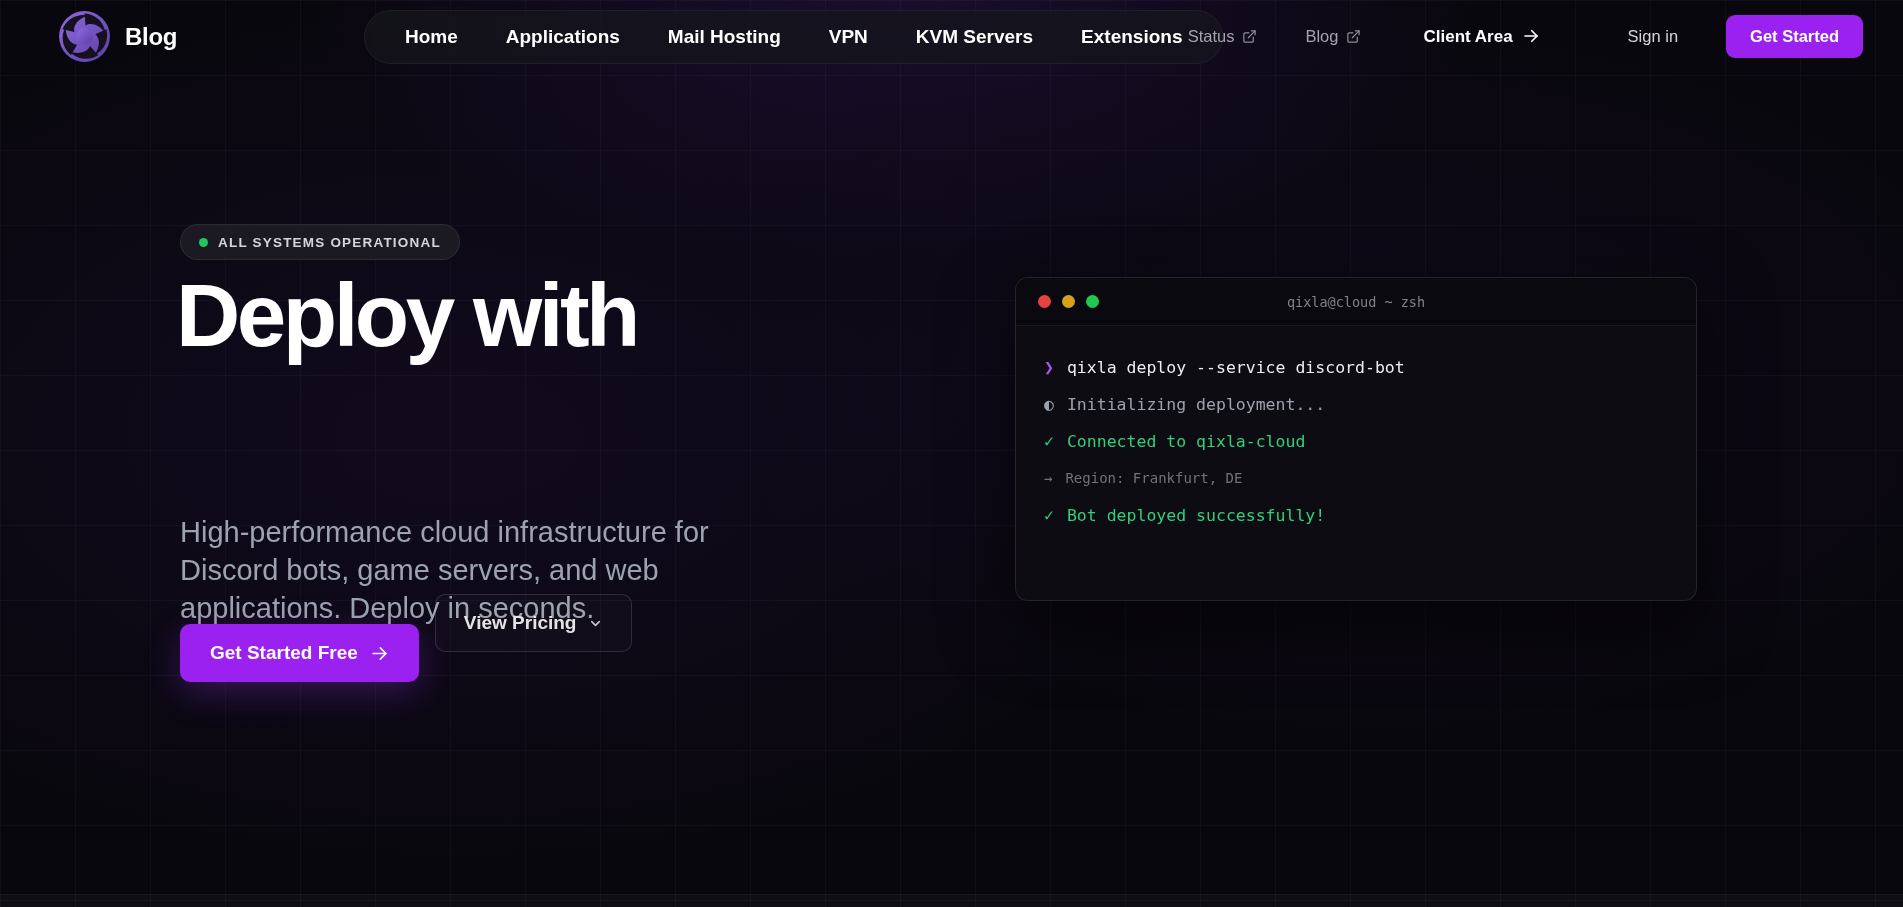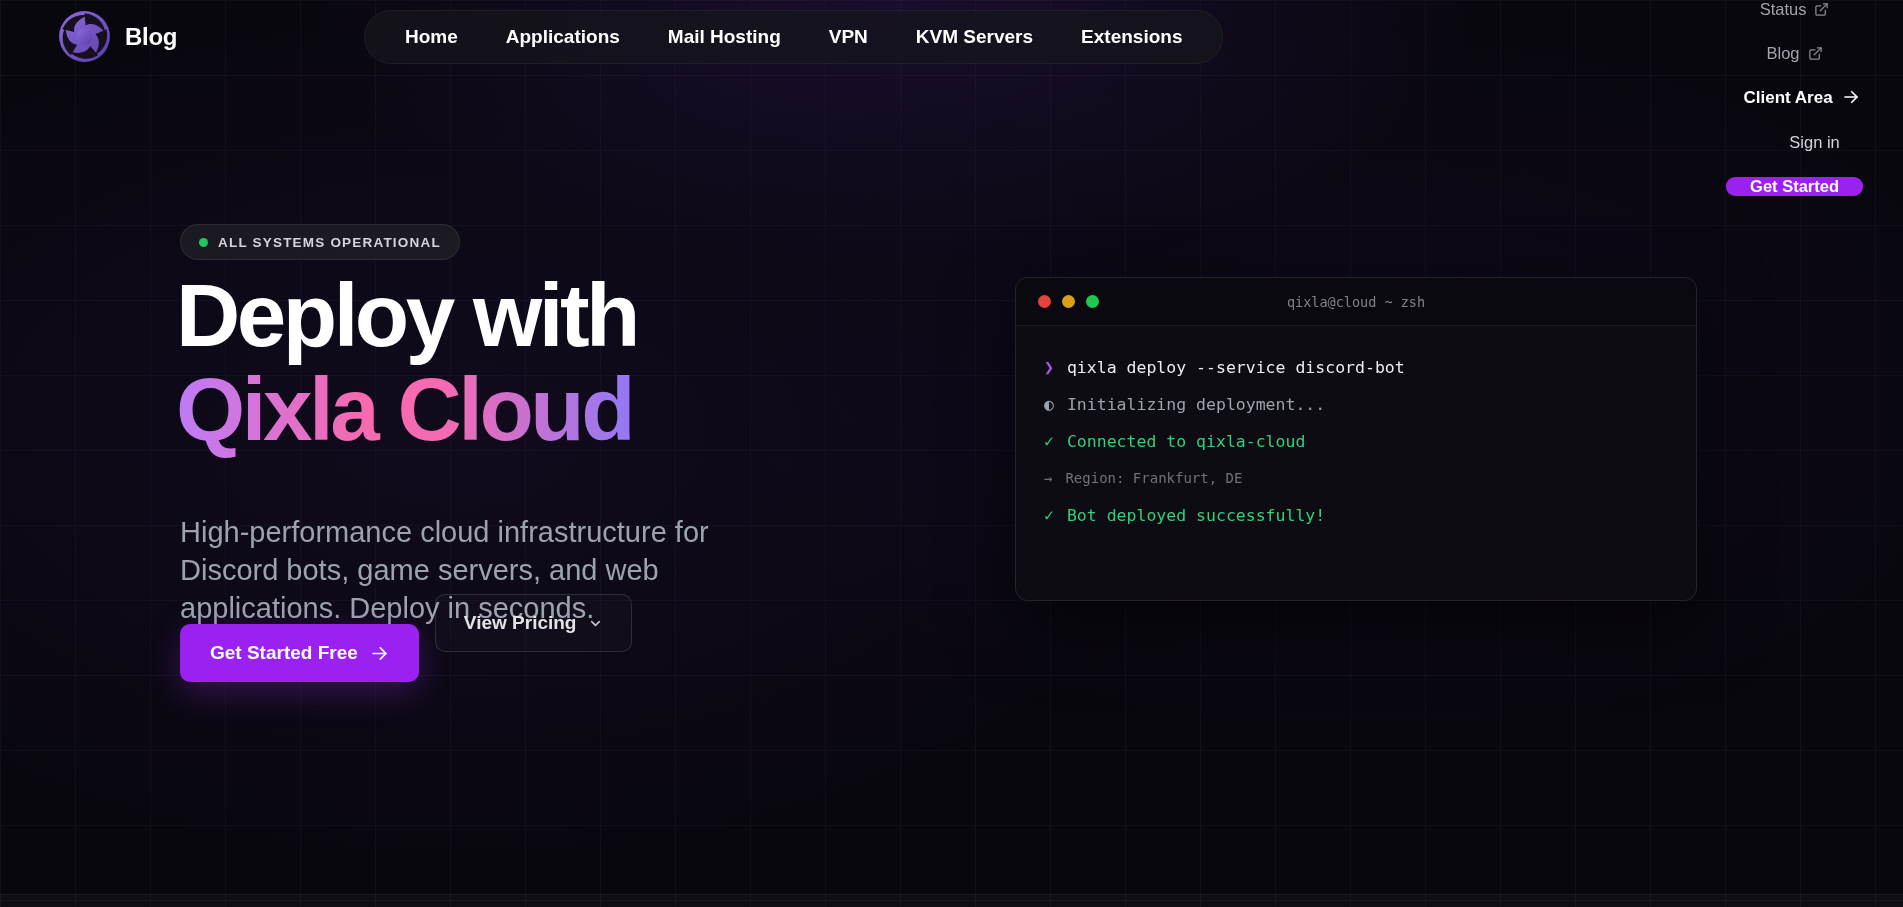--- a/index.html
+++ b/index.html
@@ -36,21 +36,21 @@
   .brand-name{ font-size:24px; font-weight:700; color:#fff; letter-spacing:-0.3px; }
 
   .nav-pill{
     position:absolute; left:364px; top:10px; height:54px;
     display:flex; align-items:center; gap:48px; padding:0 40px;
     background:rgba(22,21,28,0.75); border:1px solid rgba(255,255,255,0.05);
     border-radius:27px;
   }
   .nav-item{ font-size:19px; font-weight:700; color:#ffffff; cursor:pointer; white-space:nowrap; }
 
-  .nav-right{ position:absolute; right:40px; top:0; height:73px; display:flex; align-items:center; gap:25px;flex-direction:column; }
+  .nav-right{ position:absolute; right:40px; top:0; height:73px; display:flex; align-items:center; gap:48px; }
   .nav-ext{ display:flex; align-items:center; gap:8px; color:#a3a3ad; font-size:16.5px; font-weight:500; cursor:pointer; }
   .nav-ext svg{ width:15px; height:15px; stroke:#8c8c96; }
   .client-area{ display:flex; align-items:flex-start; gap:9px; color:#fff; font-size:17px; font-weight:700; cursor:pointer; margin-left:14px; }
   .client-area svg{ width:18px; height:18px; stroke:#fff; }
   .signin{ color:#d4d4da; font-size:16.5px; font-weight:500; cursor:pointer; margin-left:40px; }
   .btn-nav-cta{
     height:43px; padding:0 24px; border:none; cursor:pointer;
     border-radius:9px; background:var(--accent,#9b21f0);
     color:#fff; font-size:16.5px; font-weight:700; font-family:inherit;
   }
@@ -191,21 +191,20 @@
   </div>
 </header>
 
 <div class="badge">
   <span class="badge-dot"></span>
   <span class="badge-label">ALL SYSTEMS OPERATIONAL</span>
 </div>
 
 <h1 class="hero-title">
   <span>Deploy with</span><br>
-  <span class="grad">Qixla Cloud</span>
 </h1>
 
 <p class="hero-sub">High-performance cloud infrastructure for Discord bots, game servers, and web applications. Deploy in seconds.</p>
 
 <div class="hero-ctas">
   <button class="btn-primary">
     <span>Get Started Free</span>
     <svg viewBox="0 0 24 24" fill="none" stroke-width="2.2" stroke-linecap="round" stroke-linejoin="round">
       <line x1="4" y1="12" x2="20" y2="12"></line>
         <polyline points="13 5 20 12 13 19"></polyline>

